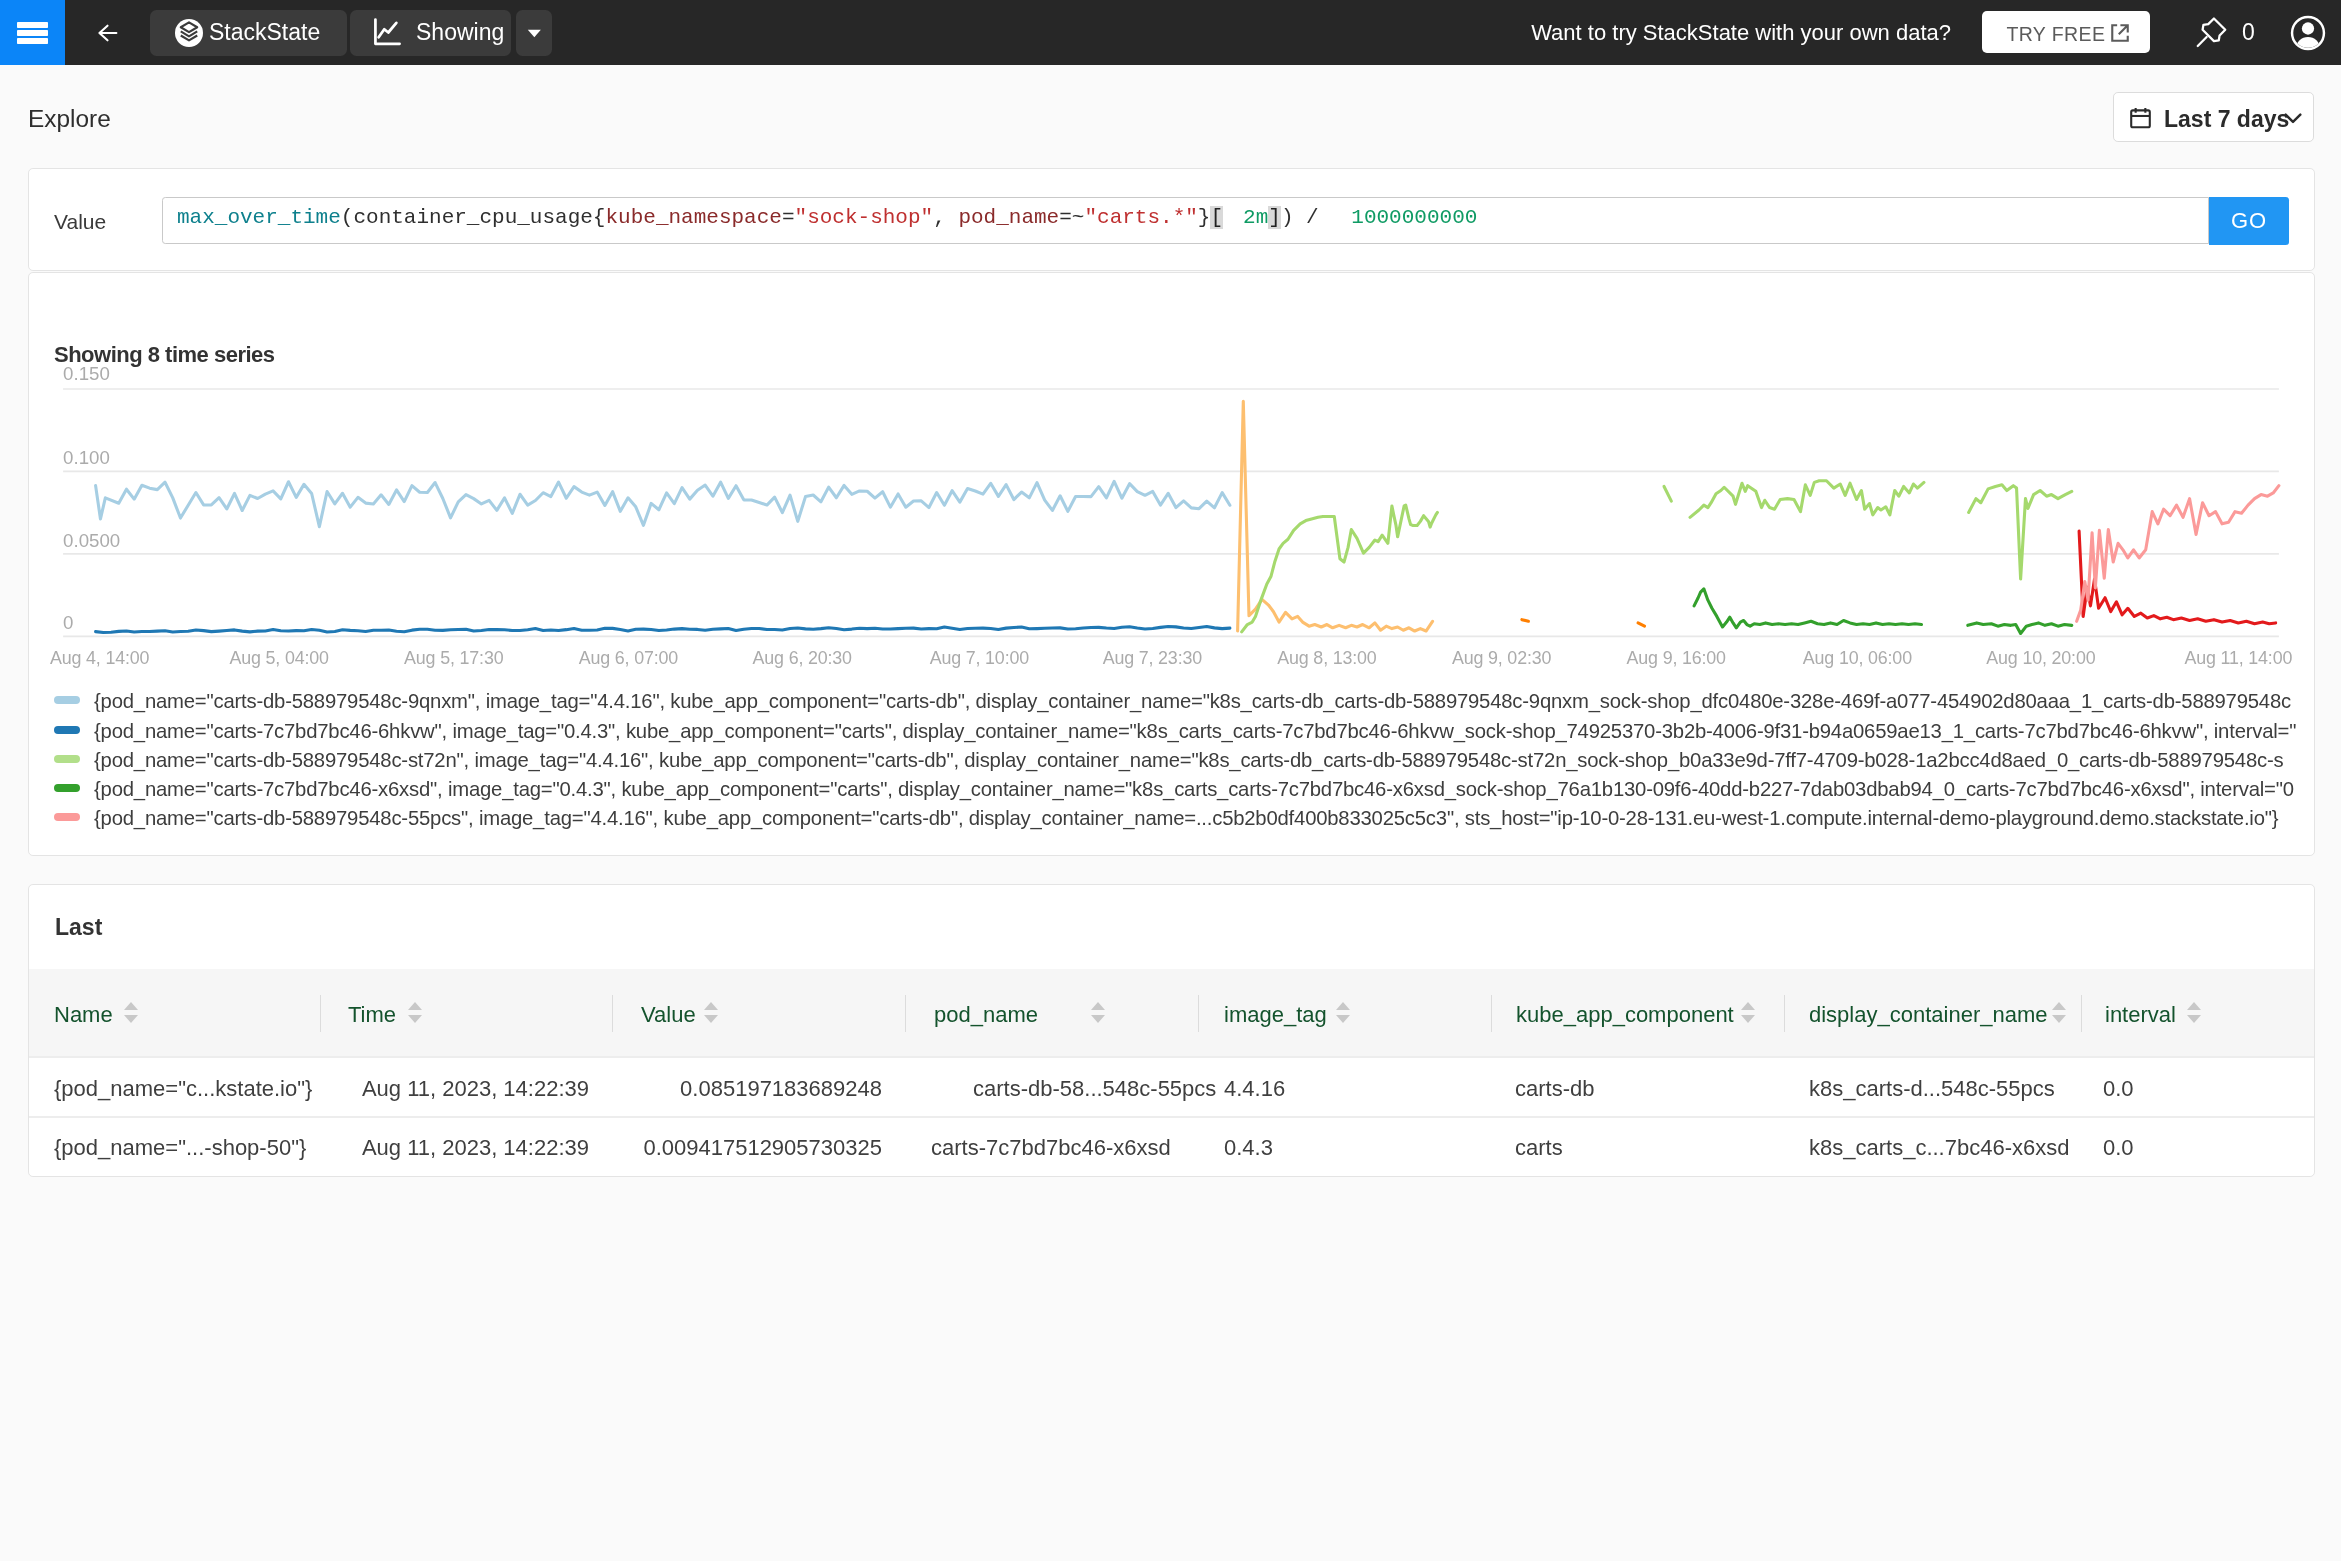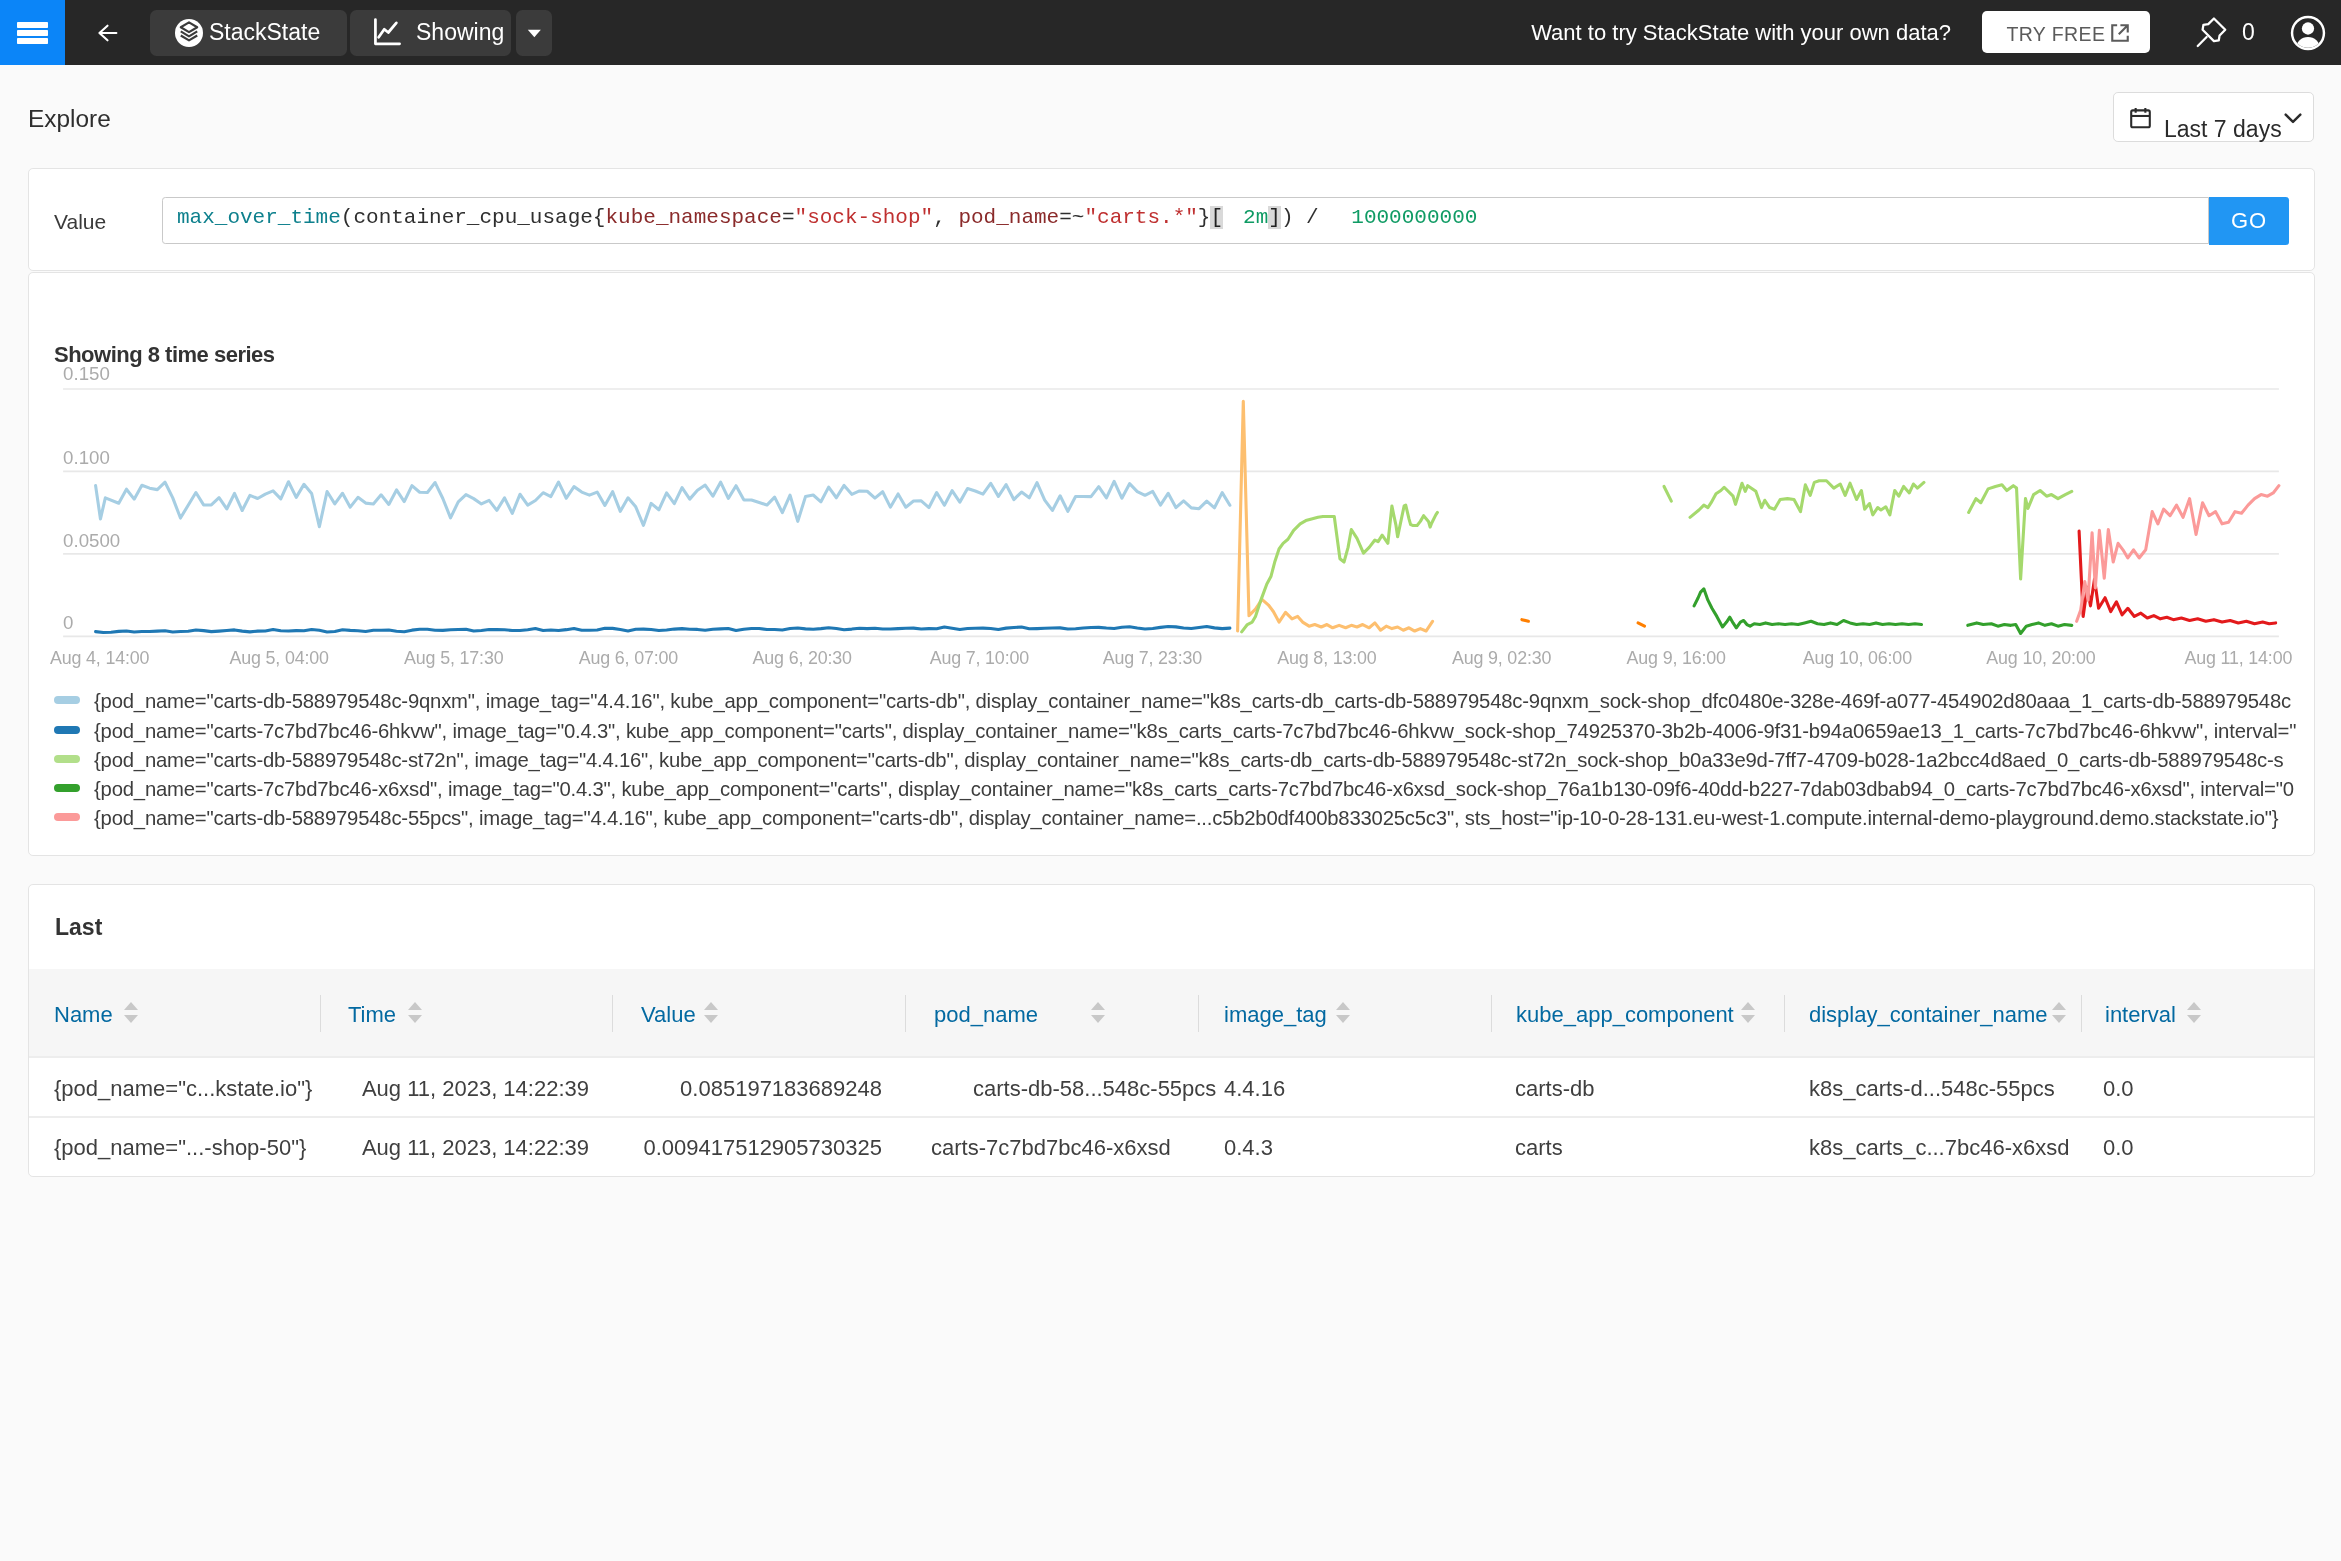--- a/index.html
+++ b/index.html
@@ -9,21 +9,21 @@
 #menubtn { position:absolute; left:0; top:0; width:65px; height:65px; background:#0b85f8; }
 #menubtn span { position:absolute; left:17px; width:31px; height:5.7px; background:#fff; border-radius:0.8px; }
 .tbtn { position:absolute; top:9.8px; height:46px; background:#3b3b3b; border-radius:6.5px; color:#fff; }
 .barlabel { position:absolute; top:0; height:65px; line-height:65px; color:#fff; font-size:23px; }
 #tryfree { position:absolute; left:1982px; top:11.4px; width:168px; height:42px; background:#fff; border-radius:4.9px; }
 #tryfree span { position:absolute; left:24.4px; top:11.4px; font-size:19.5px; color:#5b5b5b; letter-spacing:0.4px; }
 
 
 #explore { position:absolute; left:28px; top:105px; font-size:24.4px; font-weight:normal; color:#2e2e2e; }
 #datebtn { position:absolute; left:2113px; top:92px; width:201px; height:50px; background:#fff; border:1.6px solid #dcdcdc; border-radius:4.9px; }
-#datebtn .txt { position:absolute; left:50px; top:23px; font-size:23px; color:#2b2b2b; }
+#datebtn .txt { position:absolute; left:50px; top:13px; font-size:23px; color:#2b2b2b;font-weight:bold; }
 
 
 .card { position:absolute; left:28px; width:2287px; background:#fff; border:0.8px solid #e4e4e4; border-radius:4.9px; }
 #qcard { top:168px; height:103px; }
 #chartcard { top:272px; height:584px; }
 #datacard { top:884px; height:293px; }
 
 #qlabel { position:absolute; left:54px; top:210px; font-size:21px; color:#3a3a3a; font-weight:500;}
 #qinput { position:absolute; left:162px; top:197px; width:2047px; height:47px; border:1.6px solid #c9c9c9; border-radius:3.3px 0 0 3.3px; background:#fff; }
 #qcode { position:absolute; left:177px; top:206px; font-family:"Liberation Mono",monospace; font-size:21px; color:#2f2f2f; white-space:pre; }
@@ -33,21 +33,21 @@
 
 #showing { position:absolute; left:54px; top:306px; font-size:22px; font-weight:bold; color:#333; letter-spacing:-0.5px;margin-top:36px; }
 
 .lrow { position:absolute; left:54px; width:2248px; height:23px; overflow:hidden; white-space:nowrap; }
 .sw { display:inline-block; width:26px; height:8.1px; border-radius:4.1px; vertical-align:middle; margin-top:-3.3px; }
 .ltx { font-size:20.3px; color:#3d3d3d; margin-left:14px; vertical-align:middle; letter-spacing:-0.2px; }
 
 
 #dataheading { position:absolute; left:55px; top:914px; font-size:23px; font-weight:bold; color:#333; }
 #thead { position:absolute; left:28.5px; top:969px; width:2285px; height:88px; background:#f6f6f6; }
-.th { position:absolute; top:1002px; font-size:22px; color:#0369a1; }
+.th { position:absolute; top:1002px; font-size:22px; color:#14532d; }
 .csep { position:absolute; top:995px; height:37px; width:0.8px; background:#dcdcdc; }
 .rsep { position:absolute; left:28.5px; width:2285px; height:1.6px; background:#ededed; }
 .td { position:absolute; font-size:22px; color:#3f3f3f; }
 .sort { position:absolute; width:0; height:0; border-left:7.3px solid transparent; border-right:7.3px solid transparent; }
 .sup { border-bottom:8.1px solid #c8c8c8; }
 .sdn { border-top:8.1px solid #c8c8c8; }
 </style></head><body>
 
 <div id="topbar"></div>
 <div id="menubtn">

